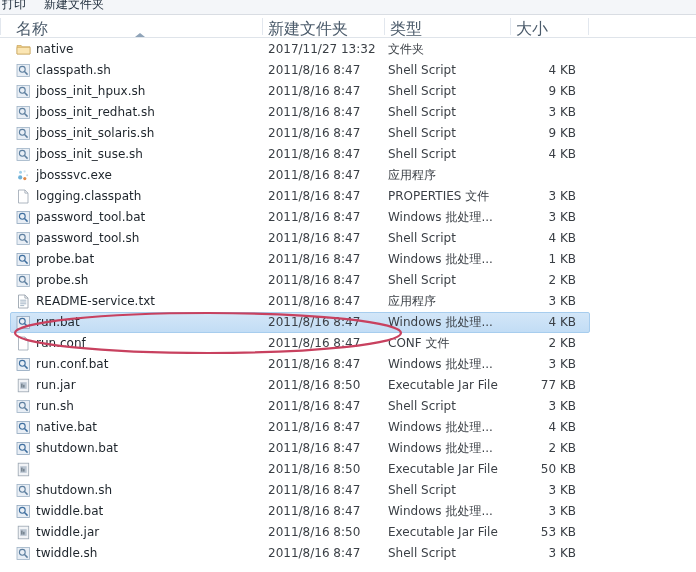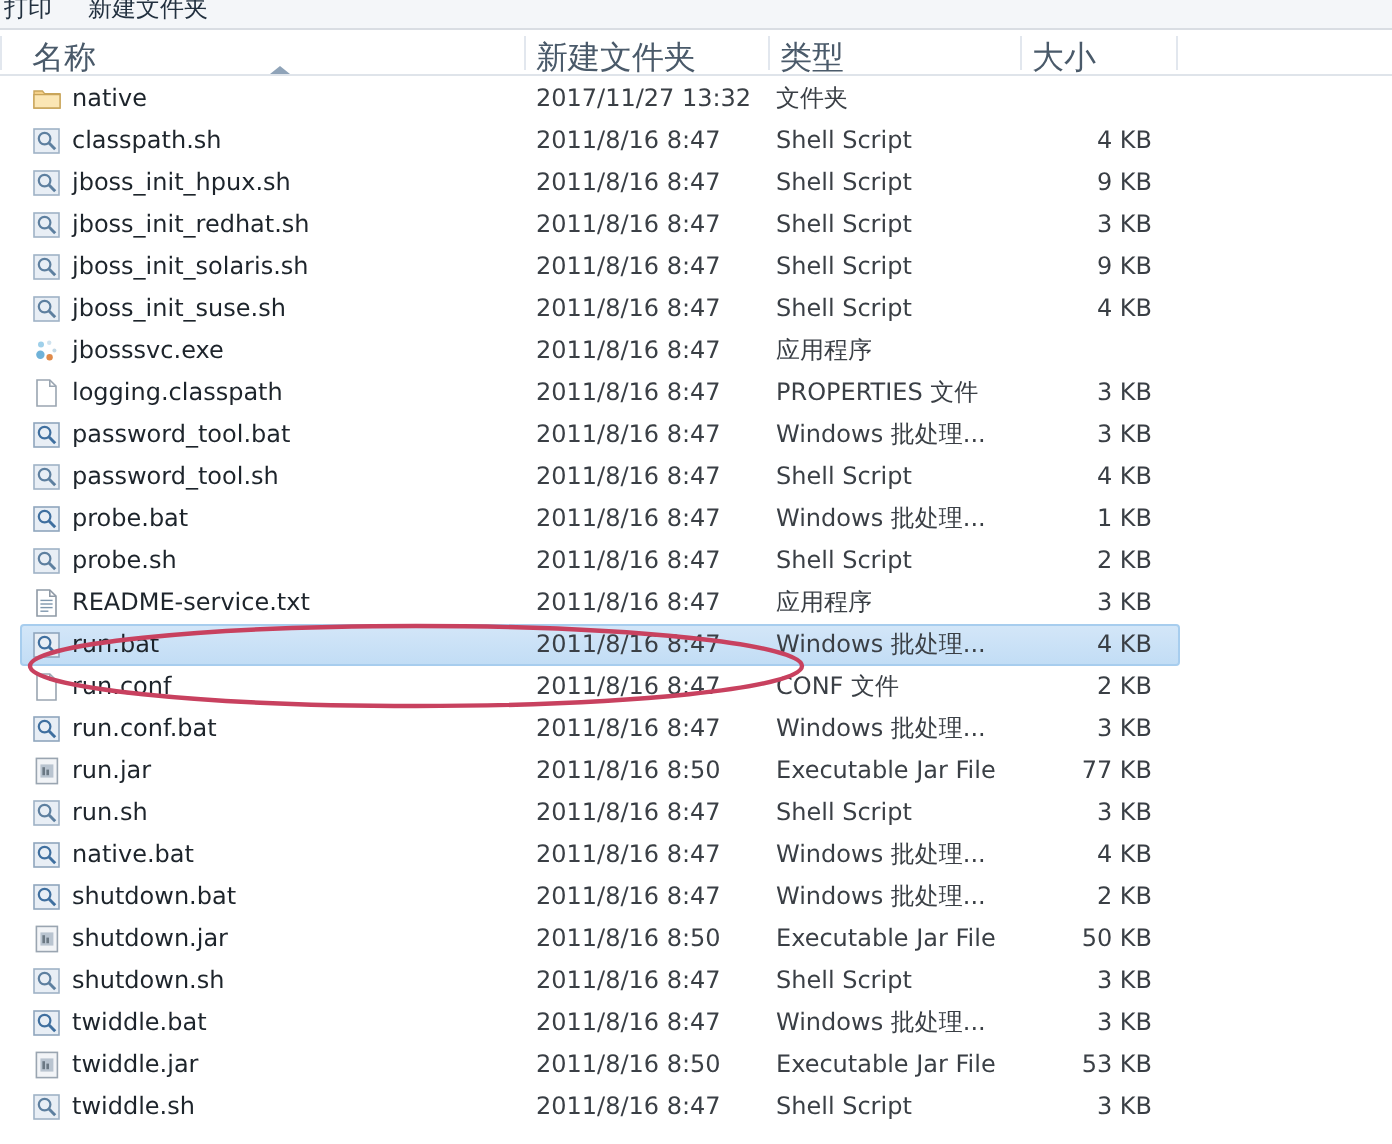--- a/index.html
+++ b/index.html
@@ -418,21 +418,20 @@
     </div>
     <div class="row">
       <span class="icon">
         <svg width="15" height="15" viewBox="0 0 15 15">
           <rect x="2.2" y="1.2" width="10.5" height="12.6" fill="#f2f4f7" stroke="#9aa5b1" stroke-width="0.8"></rect>
           <rect x="4.2" y="4.2" width="6.5" height="6.6" fill="#b9c4d0"></rect>
           <rect x="5.2" y="5.6" width="1.3" height="4.0" fill="#6b7884"></rect>
           <rect x="7.2" y="6.8" width="1.3" height="2.8" fill="#6b7884"></rect>
         </svg>
       </span>
-      <span class="cell c-name">shutdown.jar</span>
       <span class="cell c-date">2011/8/16 8:50</span>
       <span class="cell c-type">Executable Jar File</span>
       <span class="cell c-size">50 KB</span>
     </div>
     <div class="row">
       <span class="icon">
         <svg width="15" height="15" viewBox="0 0 15 15">
           <rect x="1" y="1.5" width="12.5" height="12" fill="#e8eef5" stroke="#9fb2c6" stroke-width="0.8"></rect>
           <circle cx="6.3" cy="6.3" r="2.9" fill="none" stroke="#5d7f9f" stroke-width="1.1"></circle>
           <line x1="8.5" y1="8.5" x2="11.6" y2="11.6" stroke="#5d7f9f" stroke-width="1.5"></line>

